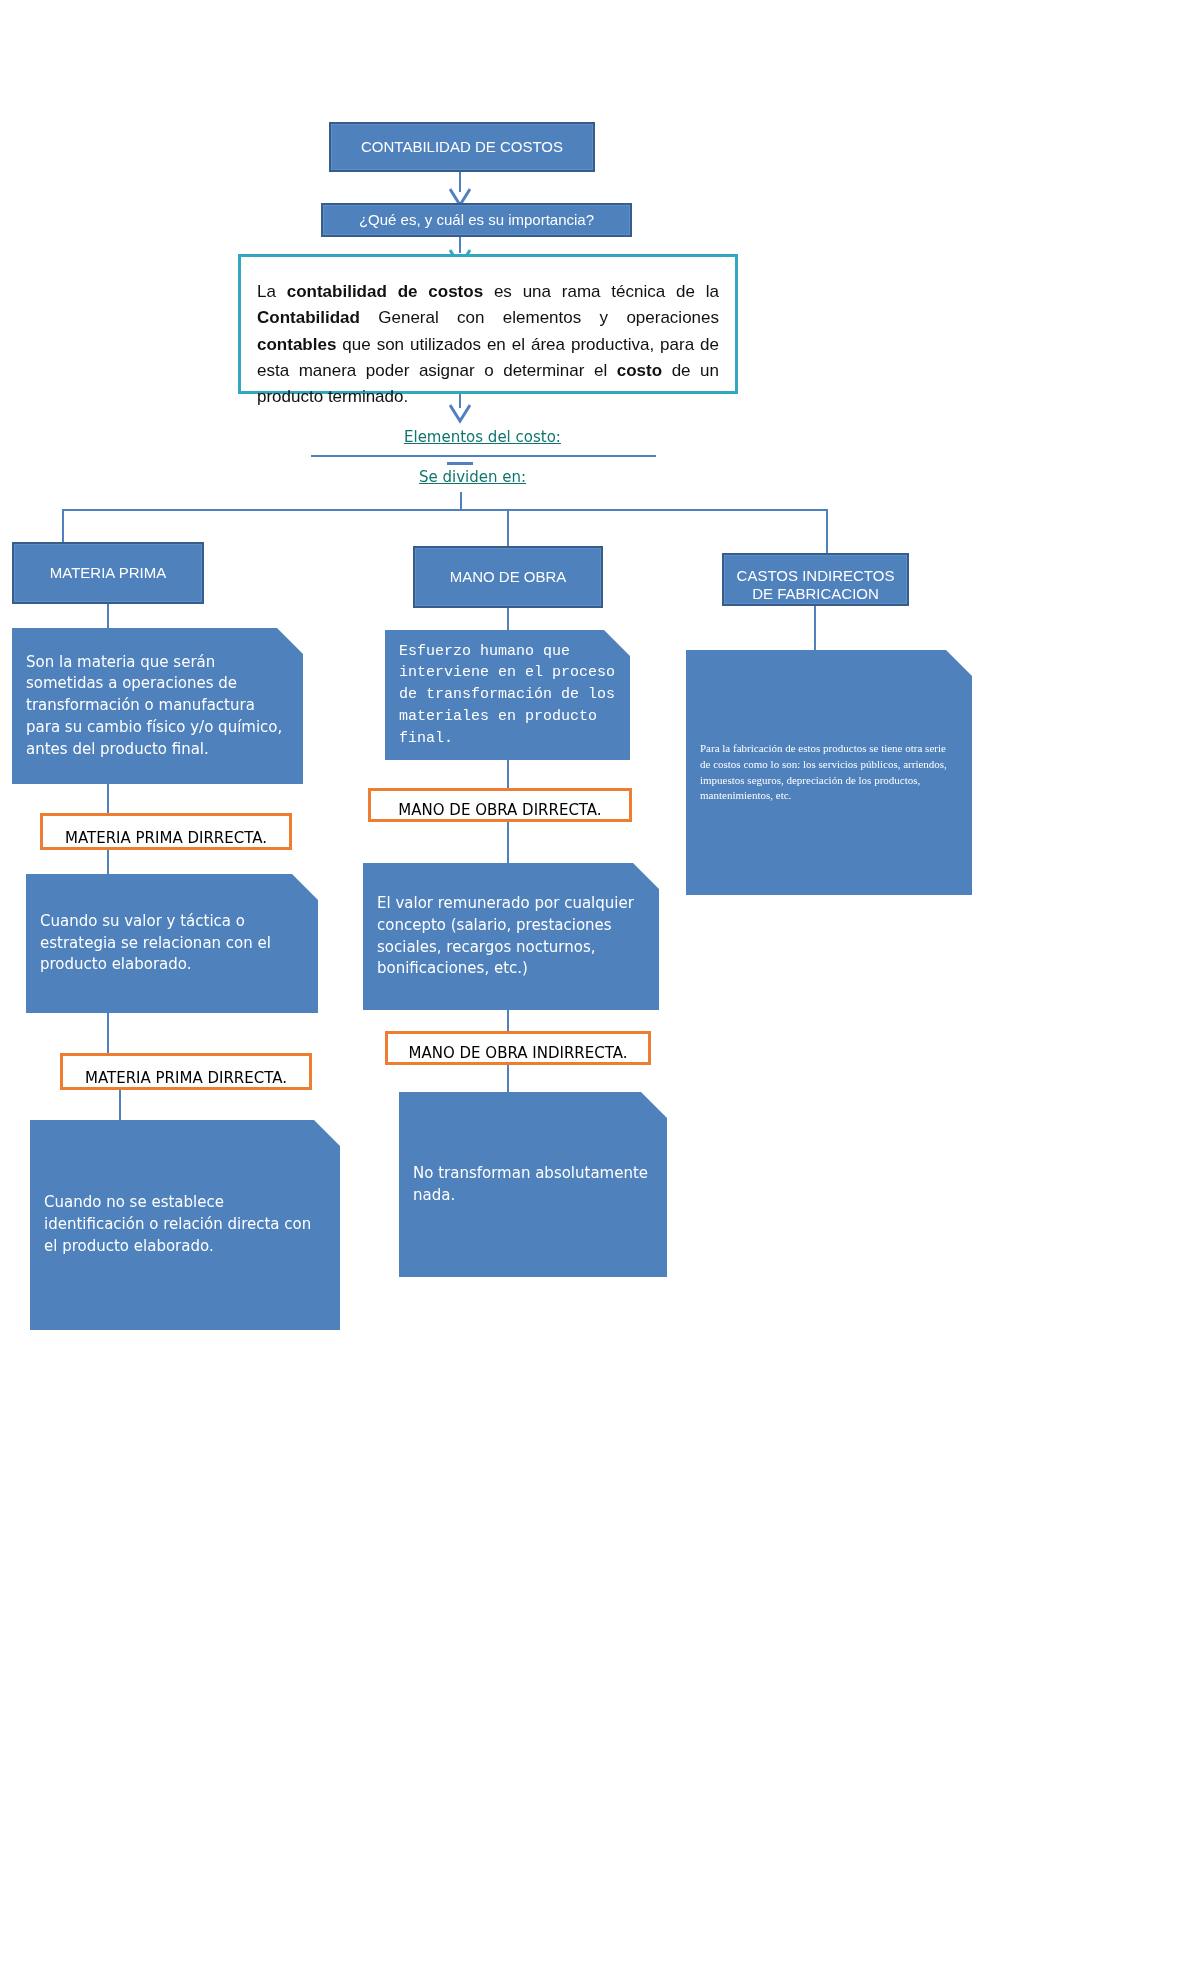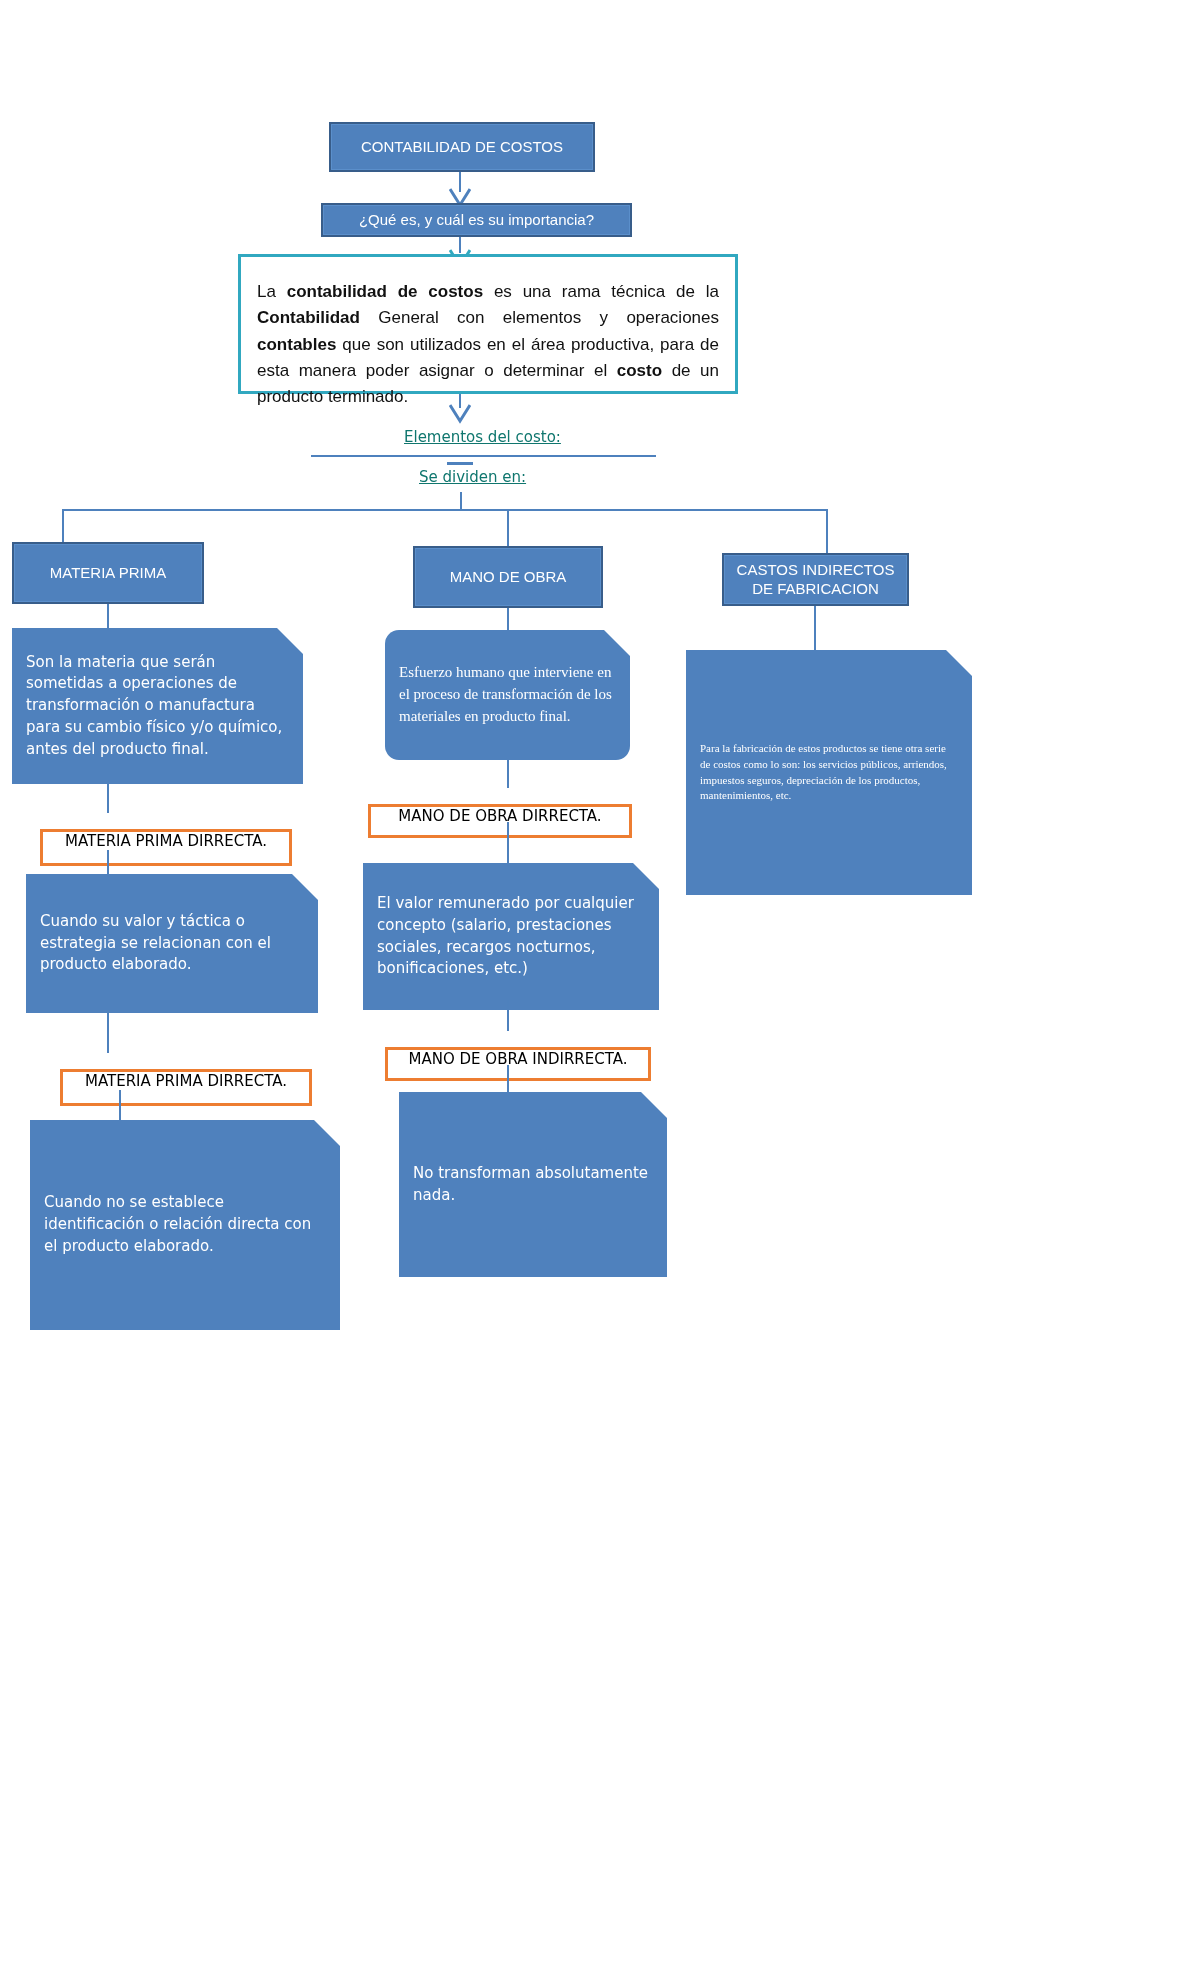--- a/index.html
+++ b/index.html
@@ -42,25 +42,24 @@
     padding:10px 14px;
     clip-path:polygon(0 0, calc(100% - 26px) 0, 100% 26px, 100% 100%, 0 100%);
   }
 
   
   .orange-box{
     background:#ffffff;
     border:3px solid #ED7D31;
     color:#000000;
     display:flex;
-    align-items:flex-start;
+    align-items:flex-end;
     justify-content:center;
     text-align:center;
     line-height:1.2;
-    margin-top:16px;
   }
 
   
   .teal-box{
     background:#ffffff;
     border:3px solid #31A8C0;
     color:#000000;
     box-sizing:border-box;
     padding:22px 16px 12px 16px;
   }
@@ -182,21 +181,21 @@
   <div class="node notch-box" style="left:30px;top:1120px;width:310px;height:210px;font-size:15px;font-family:'DejaVu Sans',sans-serif;">
     <span>Cuando no se establece identificación o relación directa con el producto elaborado.</span>
   </div>
 
   <div class="node blue-box" style="left:413px;top:546px;width:190px;height:62px;font-size:15px;">
     <span>MANO DE OBRA</span>
   </div>
 
   <div class="vline" style="left:507px;top:608px;height:22px;"></div>
 
-  <div class="node notch-box" style="left:385px;top:630px;width:245px;height:130px;font-size:15px;font-family:Liberation Serif, serif;border-radius:14px;">
+  <div class="node notch-box" style="left:385px;top:630px;width:245px;height:130px;font-size:15px;font-family:Liberation Mono, monospace;">
     <span>Esfuerzo humano que interviene en el proceso de transformación de los materiales en producto final.</span>
   </div>
 
   <div class="vline" style="left:507px;top:760px;height:28px;"></div>
 
   <div class="node orange-box" style="left:368px;top:788px;width:264px;height:34px;font-size:15px;font-family:'DejaVu Sans',sans-serif;">
     <span>MANO DE OBRA DIRRECTA.</span>
   </div>
 
   <div class="vline" style="left:507px;top:822px;height:41px;"></div>
@@ -210,21 +209,21 @@
   <div class="node orange-box" style="left:385px;top:1031px;width:266px;height:34px;font-size:15px;font-family:'DejaVu Sans',sans-serif;">
     <span>MANO DE OBRA INDIRRECTA.</span>
   </div>
 
   <div class="vline" style="left:507px;top:1065px;height:27px;"></div>
 
   <div class="node notch-box" style="left:399px;top:1092px;width:268px;height:185px;font-size:15px;font-family:'DejaVu Sans',sans-serif;">
     <span>No transforman absolutamente nada.</span>
   </div>
 
-  <div class="node blue-box" style="left:722px;top:553px;width:187px;height:53px;font-size:15px;padding:0 8px;">
+  <div class="node blue-box" style="left:722px;top:553px;width:187px;height:53px;font-size:15px;padding:0 8px;align-items:flex-end;">
     <span>CASTOS INDIRECTOS DE FABRICACION</span>
   </div>
 
   <div class="vline" style="left:814px;top:606px;height:44px;"></div>
 
   <div class="node notch-box" style="left:686px;top:650px;width:286px;height:245px;font-size:11px;font-family:Liberation Serif, serif;">
     <span>Para la fabricación de estos productos se tiene otra serie de costos como lo son: los servicios públicos, arriendos, impuestos seguros, depreciación de los productos, mantenimientos, etc.</span>
   </div>
 
 </div>

